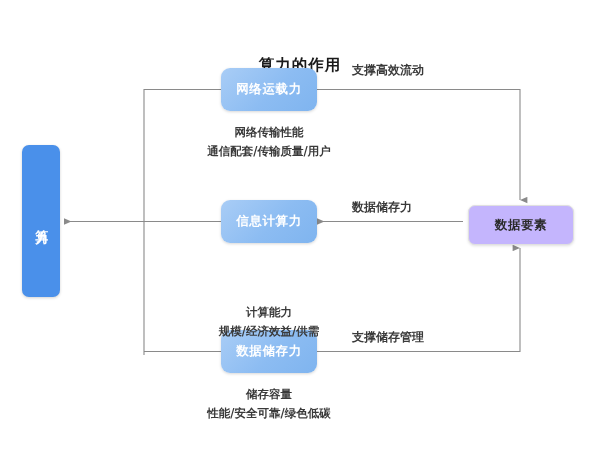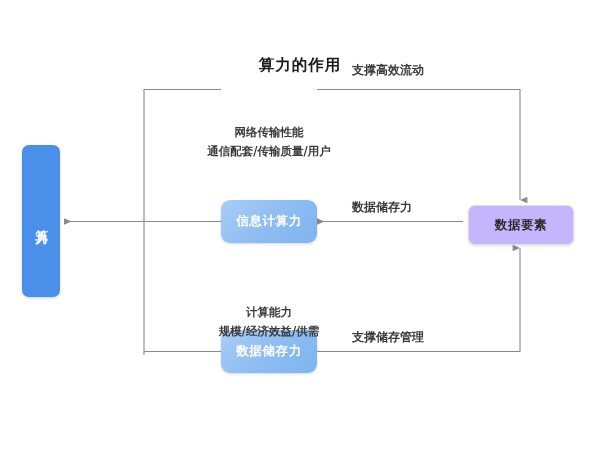--- a/index.html
+++ b/index.html
@@ -164,31 +164,36 @@
       <path d="M317,351.5 L520,351.5 L520,248" marker-end="url(#arrowU)"></path>
     </g>
   </svg>
 
   <div class="title">算力的作用</div>
 
   <div class="compute-box">
     <span class="vtext">算力</span>
   </div>
 
+  <div class="cap-box" id="cap-network">网络运载力</div>
   <div class="cap-box" id="cap-compute">信息计算力</div>
   <div class="cap-box" id="cap-storage">数据储存力</div>
 
   <div class="data-box">数据要素</div>
 
   <div class="caption" id="cap-text-network">
     <span>网络传输性能</span>
     <span class="l2">通信配套/传输质量/用户</span>
   </div>
   <div class="caption" id="cap-text-compute">
     <span>计算能力</span>
     <span class="l2">规模/经济效益/供需</span>
   </div>
+  <div class="caption" id="cap-text-storage">
+    <span>储存容量</span>
+    <span class="l2">性能/安全可靠/绿色低碳</span>
+  </div>
 
   <div class="edge-label" id="lbl-flow">支撑高效流动</div>
   <div class="edge-label" id="lbl-process">数据储存力</div>
   <div class="edge-label" id="lbl-manage">支撑储存管理</div>
 
 </div>
 
 </body></html>

